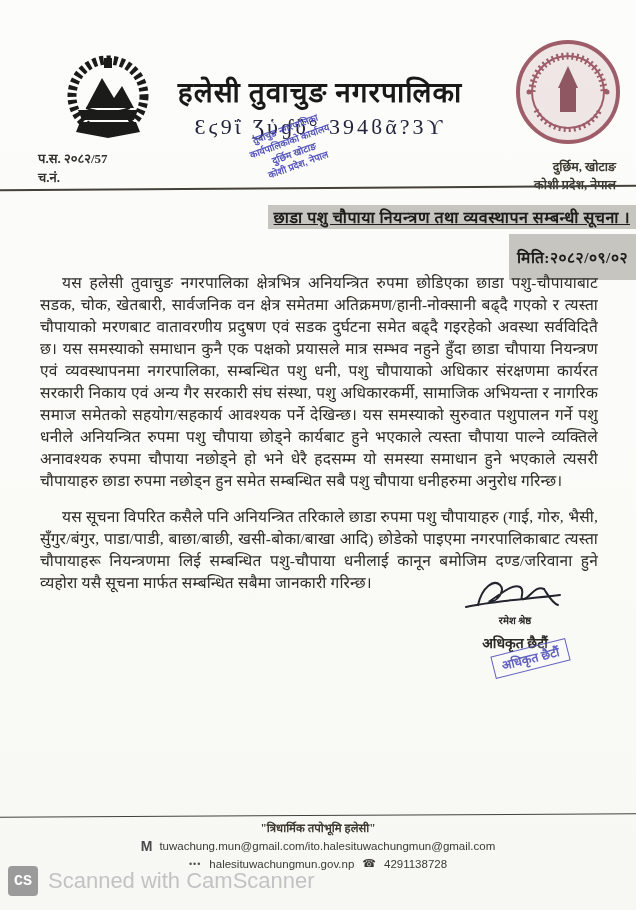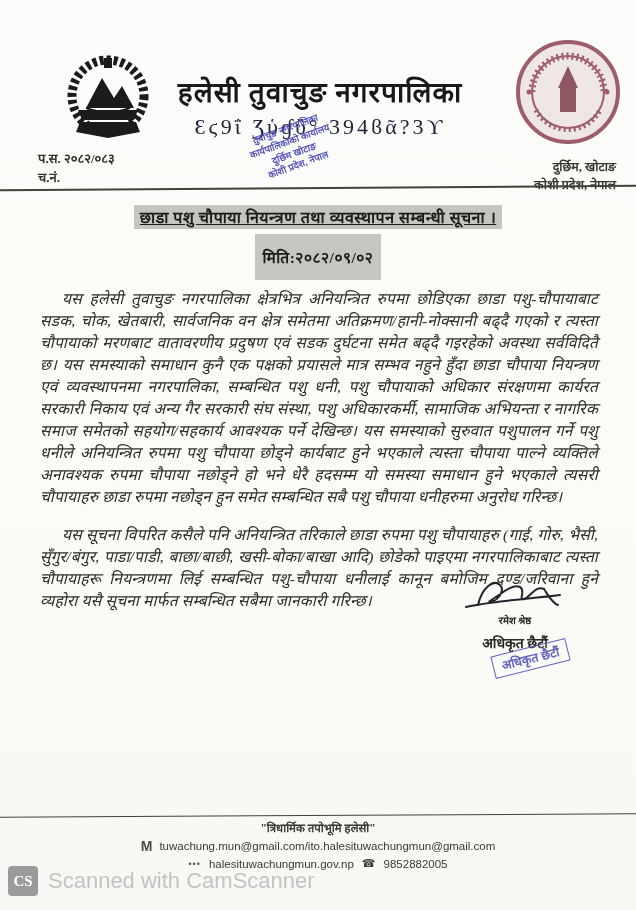--- a/index.html
+++ b/index.html
@@ -20,34 +20,34 @@
   .center-stamp{
     position:absolute;left:212px;top:122px;width:160px;
     transform:rotate(-20deg);color:#4040b2;opacity:.88;
     font-size:9.5px;font-weight:bold;text-align:center;line-height:1.35;
     font-family:"Liberation Sans",sans-serif;
   }
   .ref-block{position:absolute;left:38px;top:150px;font-size:13px;font-weight:bold;color:#33312c;line-height:1.45;}
   .addr-block{position:absolute;right:20px;top:142px;font-size:12.5px;font-weight:bold;color:#3a382f;text-align:right;line-height:1.4;margin-top:17px;}
   .head-rule{position:absolute;left:0;top:187px;width:636px;height:0;border-top:2px solid #43413a;transform:rotate(-0.4deg);}
   
-  .title-wrap{position:absolute;left:0;top:205px;width:636px;text-align:center;}
+  .title-wrap{position:absolute;left:0;top:205px;width:636px;text-align:right;}
   .notice-title{
     display:inline-block;background:#c6c5c0;color:#1d1c1a;font-weight:bold;font-size:16px;
     padding:1px 6px;text-decoration:underline;letter-spacing:.5px;
   }
   .notice-date{
     display:inline-block;background:#c6c5c0;color:#1d1c1a;font-weight:bold;font-size:15.5px;
     padding:12px 8px;margin-top:5px;letter-spacing:.5px;
   }
   
   .body-text{position:absolute;left:40px;top:272px;width:558px;}
   .para{
     font-size:15.5px;line-height:1.42;text-align:justify;color:#2e2c27;
-    text-indent:22px;margin:16px 0 14px 0;font-weight:500;letter-spacing:.2px;font-style:italic;
+    text-indent:22px;margin:0 0 14px 0;font-weight:500;letter-spacing:.2px;
   }
   
   .sig-block{position:absolute;left:430px;top:575px;width:170px;text-align:center;}
   .sig-img{display:block;margin:0 auto;}
   .sig-name{font-size:10px;font-weight:bold;color:#2c2a26;margin-top:-4px;}
   .sig-desig{font-size:14px;font-weight:bold;color:#2c2a26;margin-top:6px;}
   .sig-stamp{
     position:absolute;left:62px;top:72px;transform:rotate(-14deg);
     border:1.5px solid #4747b5;color:#4747b5;font-weight:bold;font-size:12.5px;
     padding:2px 8px;white-space:nowrap;opacity:.85;background:rgba(255,255,255,.2);
@@ -59,21 +59,21 @@
   .foot-slogan{font-size:11.5px;font-weight:bold;color:#3a382f;font-family:"Liberation Serif",serif;}
   .foot-line{font-size:11.5px;color:#3b3934;margin-top:3px;display:flex;justify-content:center;align-items:center;gap:8px;}
   .gmail-m{font-weight:bold;font-size:14px;color:#4a4a48;letter-spacing:-1px;}
   .dots-icon{font-size:9px;color:#55534e;letter-spacing:1px;}
   .phone-icon{font-size:11px;color:#3b3934;}
   
   .watermark{position:absolute;left:8px;top:866px;display:flex;align-items:center;gap:10px;}
   .cs-badge{
     width:30px;height:30px;background:#9b9b9b;color:#fff;font-weight:bold;
     font-size:15px;display:flex;align-items:center;justify-content:center;
-    border-radius:4px;font-family:Liberation Serif, serif;
+    border-radius:4px;font-family:Liberation Mono, monospace;
   }
   .cs-text{font-size:22px;color:#c3c3c3;font-family:"Liberation Sans",sans-serif;}
 </style>
 </head>
 <body>
 
 <div class="page">
 
   <svg class="emblem" viewBox="0 0 104 100">
     <g fill="none" stroke="#1b1b19" stroke-width="3">
@@ -110,21 +110,21 @@
   </div>
 
   <div class="center-stamp">
     <div>तुवाचुङ नगरपालिका</div>
     <div>कार्यपालिकाको कार्यालय</div>
     <div>दुर्छिम खोटाङ</div>
     <div>कोशी प्रदेश, नेपाल</div>
   </div>
 
   <div class="ref-block">
-    <div>प.स. २०८२/०८३</div>
+    <div>प.स. २०८२/57</div>
     <div>च.नं.</div>
   </div>
 
   <div class="addr-block">
     <div>दुर्छिम, खोटाङ</div>
     <div>कोशी प्रदेश, नेपाल</div>
   </div>
 
   <div class="head-rule"></div>
 
@@ -155,21 +155,21 @@
   <div class="foot">
     <div class="foot-slogan">"त्रिधार्मिक तपोभूमि हलेसी"</div>
     <div class="foot-line">
       <span class="gmail-m">M</span>
       <span>tuwachung.mun@gmail.com/ito.halesituwachungmun@gmail.com</span>
     </div>
     <div class="foot-line">
       <span class="dots-icon">•••</span>
       <span>halesituwachungmun.gov.np</span>
       <span class="phone-icon">☎</span>
-      <span>9852882005</span>
+      <span>4291138728</span>
     </div>
   </div>
 
   <div class="watermark">
     <div class="cs-badge">CS</div>
     <div class="cs-text">Scanned with CamScanner</div>
   </div>
 
 </div>
 

